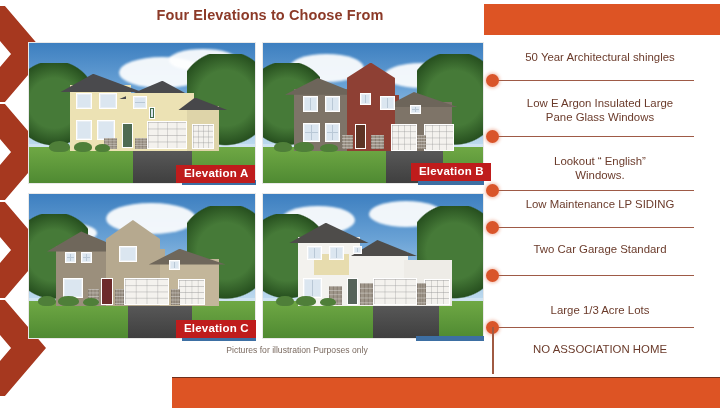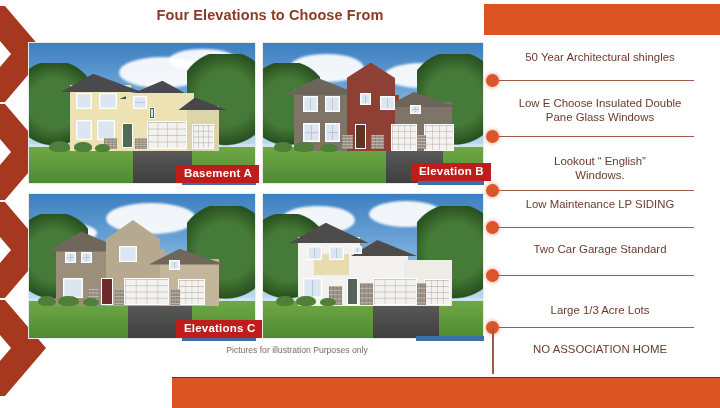--- a/index.html
+++ b/index.html
@@ -301,21 +301,21 @@
       <div class="garage" style="left:52%;top:56%;width:18%;height:20%"></div>
       <div class="garage" style="left:72%;top:58%;width:10%;height:18%"></div>
       <div class="stone" style="left:33%;top:68%;width:6%;height:8%"></div>
       <div class="stone" style="left:47%;top:68%;width:5%;height:8%"></div>
       <div class="shrub" style="left:20%;width:8%;height:7%"></div>
       <div class="shrub" style="left:29%;width:7%;height:6%"></div>
       <div class="shrub" style="left:9%;width:9%;height:8%"></div>
     </div>
   </div>
   <div class="elev-under" style="left:182px;top:180px;width:74px;"></div>
-  <div class="elev-tag" style="left:176px;top:165px;">Basement  A</div>
+  <div class="elev-tag" style="left:176px;top:165px;">Elevation  A</div>
 
   <div class="photo ph-b">
     <div class="scene">
       <div class="sky"></div>
       <div class="cloud" style="left:12%;top:8%;width:34%;height:20%"></div>
       <div class="cloud" style="left:55%;top:14%;width:34%;height:18%"></div>
       <div class="tree-l"></div>
       <div class="tree-r"></div>
       <div class="lawn"></div>
       <div class="drive" style="left:56%;width:26%;"></div>
@@ -371,21 +371,21 @@
       <div class="garage" style="left:66%;top:59%;width:12%;height:18%"></div>
       <div class="stone" style="left:26%;top:66%;width:5%;height:11%"></div>
       <div class="stone" style="left:38%;top:66%;width:4%;height:11%"></div>
       <div class="stone" style="left:63%;top:66%;width:4%;height:11%"></div>
       <div class="shrub" style="left:13%;width:9%;height:7%"></div>
       <div class="shrub" style="left:24%;width:7%;height:6%"></div>
       <div class="shrub" style="left:4%;width:8%;height:7%"></div>
     </div>
   </div>
   <div class="elev-under" style="left:182px;top:336px;width:74px;"></div>
-  <div class="elev-tag" style="left:176px;top:320px;">Elevations  C</div>
+  <div class="elev-tag" style="left:176px;top:320px;">Elevation  C</div>
 
   <div class="photo ph-d">
     <div class="scene">
       <div class="sky"></div>
       <div class="cloud" style="left:8%;top:8%;width:34%;height:20%"></div>
       <div class="cloud" style="left:48%;top:5%;width:34%;height:18%"></div>
       <div class="tree-l"></div>
       <div class="tree-r"></div>
       <div class="lawn"></div>
       <div class="drive" style="left:50%;width:30%;"></div>
@@ -414,21 +414,21 @@
 
   <div class="features">
 
     <div class="feature-row">
       <div class="feature-text" style="top:12px;">50 Year Architectural  shingles</div>
       <div class="rule" style="top:42px;"></div>
       <div class="dot" style="top:36px;"></div>
     </div>
 
     <div class="feature-row">
-      <div class="feature-text" style="top:58px;">Low E Choose Insulated Double</div>
+      <div class="feature-text" style="top:58px;">Low E Argon Insulated Large</div>
       <div class="feature-text" style="top:72px;">Pane Glass Windows</div>
       <div class="rule" style="top:98px;"></div>
       <div class="dot" style="top:92px;"></div>
     </div>
 
     <div class="feature-row">
       <div class="feature-text" style="top:116px;">Lookout “ English”</div>
       <div class="feature-text" style="top:130px;">Windows.</div>
       <div class="rule" style="top:152px;"></div>
       <div class="dot" style="top:146px;"></div>

